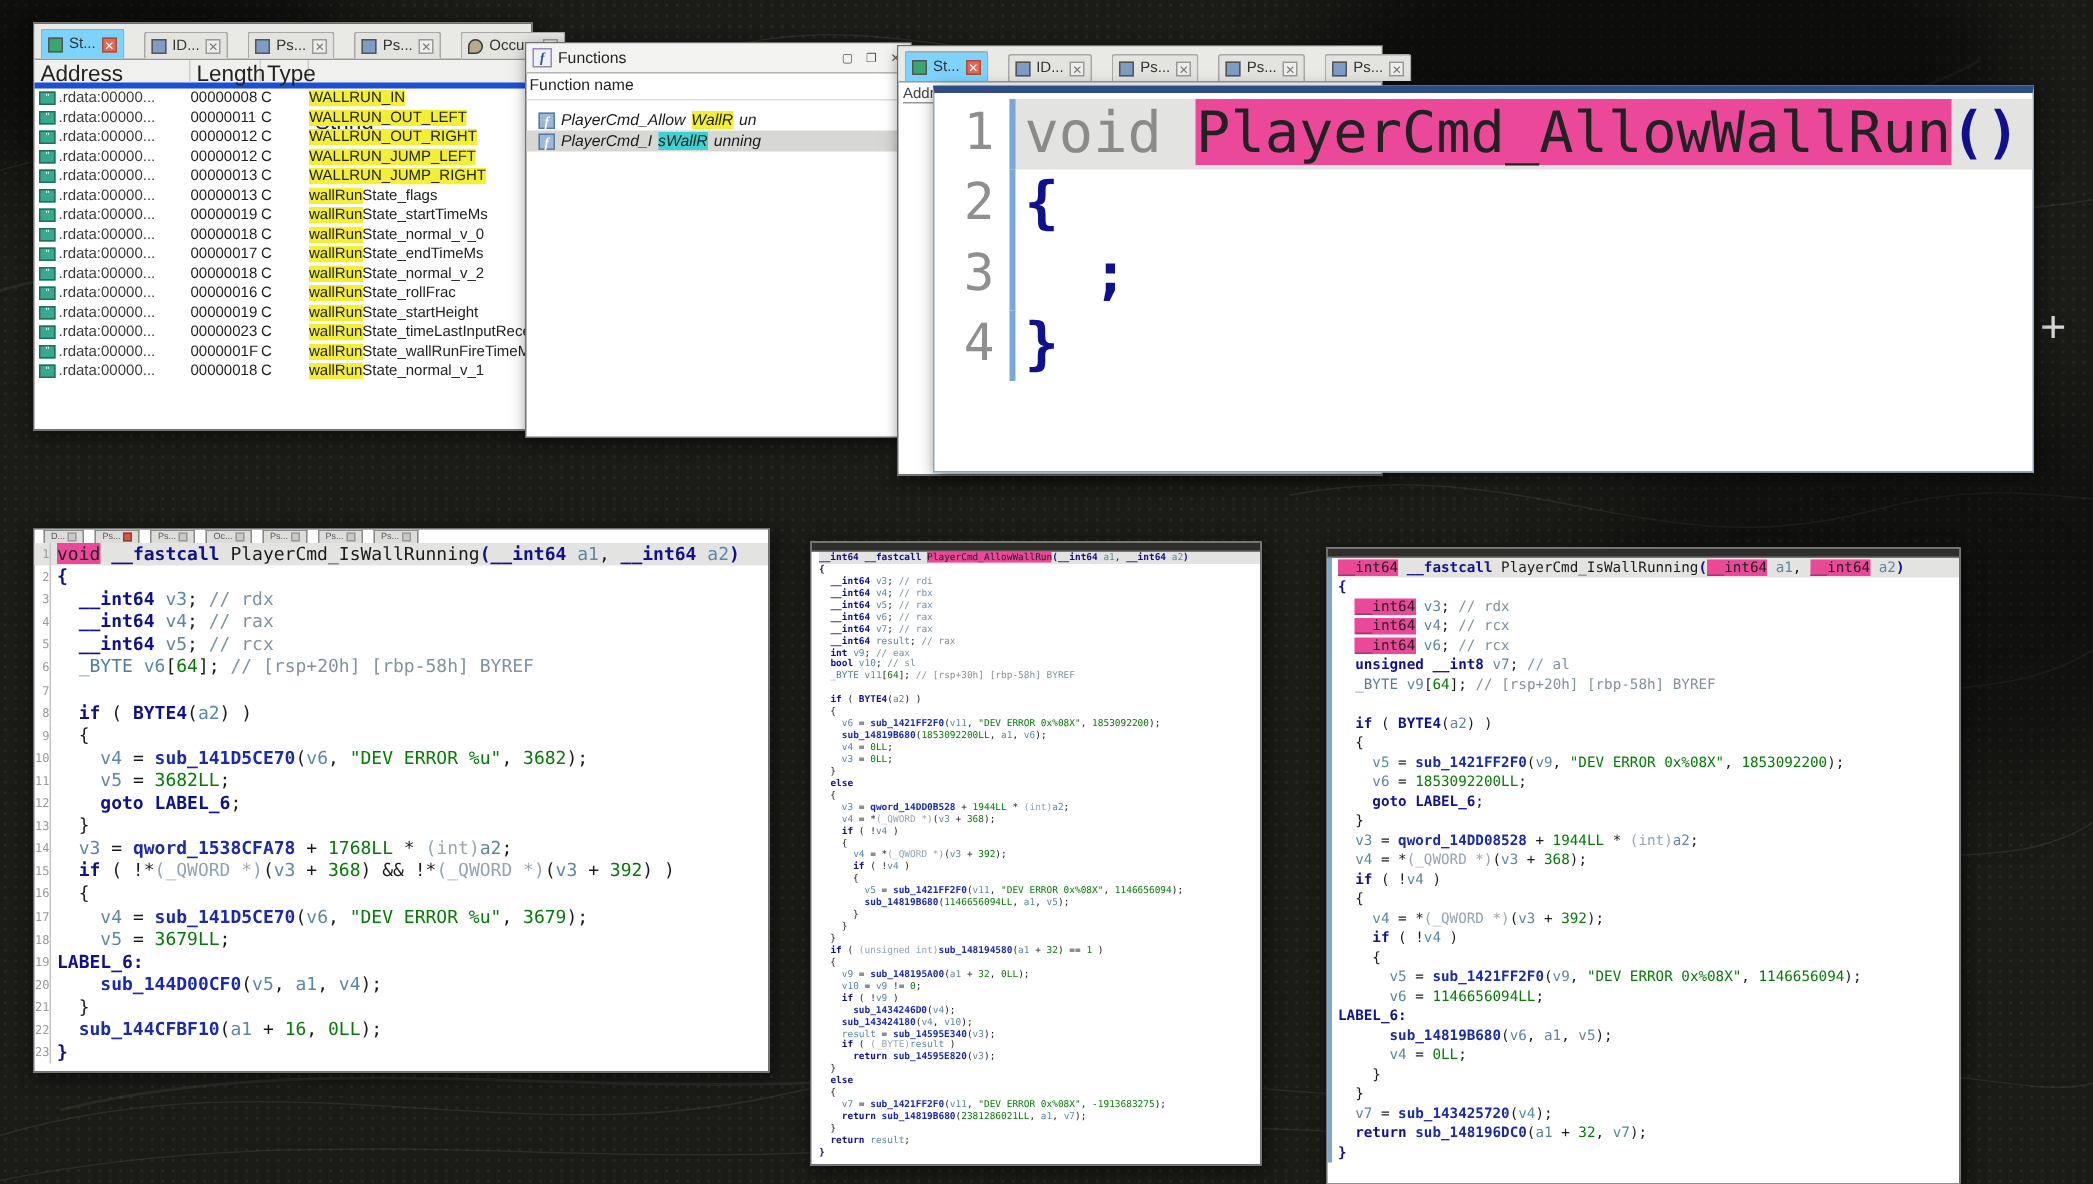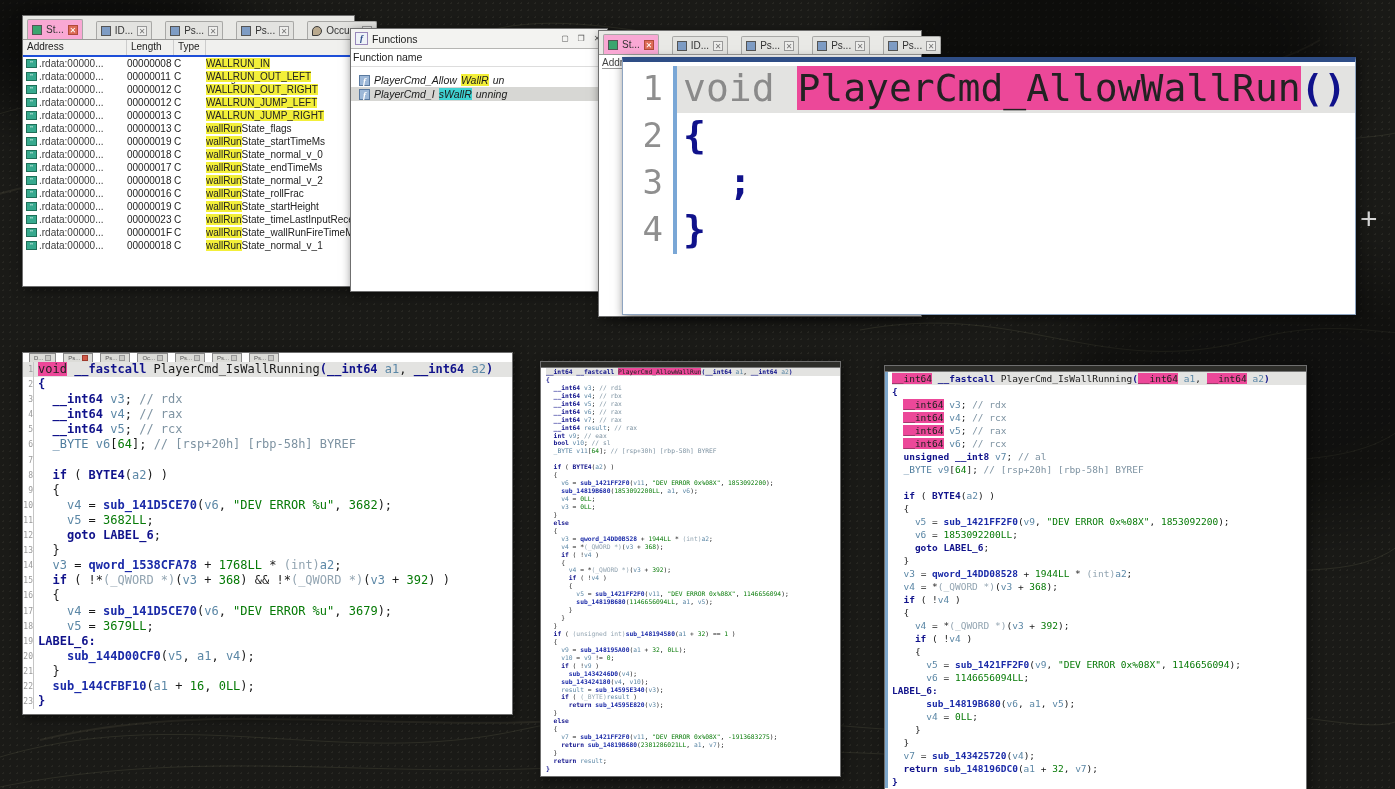--- a/index.html
+++ b/index.html
@@ -20,32 +20,32 @@
   .plus-cursor{position:absolute;left:1360px;top:202px;color:#d6d6d6;font-size:30px;font-weight:300;}
 
   .win{position:absolute;background:#ffffff;border:1px solid #6f6f6f;
        box-shadow:2px 3px 10px rgba(0,0,0,0.55);}
 
   
   .tabbar{display:flex;align-items:flex-end;background:#e9e9e6;border-bottom:1px solid #9a9a98;
           height:21px;padding:2px 4px 0 4px;gap:13px;}
   .tab{display:flex;align-items:center;gap:4px;background:#e3e3e0;border:1px solid #a8a8a6;border-bottom:none;
        height:17px;padding:0 4px;font-size:10px;color:#333;border-radius:2px 2px 0 0;}
-  .tab.active{background:#f9a8d4;height:19px;}
+  .tab.active{background:#7dd3fc;height:19px;}
   .tab-icon{width:10px;height:10px;border:1px solid #555;box-sizing:border-box;}
   .tab-icon.strings{background:#3aa56f;}
   .tab-icon.view{background:#7e9cc4;}
   .tab-icon.eye{background:#b9a98e;border-radius:50% 50% 50% 0;border-color:#3a3a3a;background:radial-gradient(circle at 50% 50%, #222 30%, #c9b globalThis 31%),#cbb08c;}
   .tab-close{width:10px;height:10px;font-size:8px;line-height:9px;text-align:center;border:1px solid #999;
              color:#777;background:#eeeeec;box-sizing:border-box;}
   .tab-close.red{background:#dd6a55;border-color:#b04a3a;color:#fff;}
 
   
   #w-strings{left:22px;top:15px;width:331px;height:270px;}
-  .cols{display:flex;background:#f0f0ee;border-bottom:2px solid #1d4ed8;height:15px;font-size:10px;color:#222;}
+  .cols{display:flex;background:#f0f0ee;border-bottom:4px solid #1d4ed8;height:15px;font-size:15px;color:#222;}
   .col{border-right:1px solid #ccc;padding:1px 0 0 4px;box-sizing:border-box;}
   .c-addr{width:104px;}.c-len{width:47px;}.c-type{width:32px;}.c-str{flex:1;border-right:none;margin-top:32px;}
   .srow{display:flex;height:13px;font-size:10px;color:#222;align-items:center;}
   .srow .ico{width:11px;height:9px;margin:0 2px 0 3px;background:#37a98e;border:1px solid #1e6f58;
              color:#fff;font-size:7px;line-height:8px;text-align:center;box-sizing:border-box;}
   .srow .a{width:88px;overflow:hidden;white-space:nowrap;color:#3a3a3a;}
   .srow .l{width:47px;}
   .srow .t{width:32px;}
   .srow .s{flex:1;white-space:nowrap;overflow:hidden;}
   .hlY{background:#f3ef39;}
@@ -464,21 +464,20 @@
     </div>
 </div>
 
 <div class="win codewin" id="w-pright">
   <div class="sliver"></div>
   <div class="code-area" id="pright-code">
       <div class="code-line current"><span class="lbody"><span class="sg-hy">__int64</span><span class="sg-t"> </span><span class="sg-k">__fastcall</span><span class="sg-t"> PlayerCmd_IsWallRunning</span><span class="sg-k">(</span><span class="sg-hy">__int64</span><span class="sg-t"> </span><span class="sg-v">a1</span><span class="sg-t">, </span><span class="sg-hy">__int64</span><span class="sg-t"> </span><span class="sg-v">a2</span><span class="sg-k">)</span></span></div>
       <div class="code-line"><span class="lbody"><span class="sg-k">{</span></span></div>
       <div class="code-line"><span class="lbody"><span class="sg-t">  </span><span class="sg-hy">__int64</span><span class="sg-t"> </span><span class="sg-v">v3</span><span class="sg-t">; </span><span class="sg-c">// rdx</span></span></div>
       <div class="code-line"><span class="lbody"><span class="sg-t">  </span><span class="sg-hy">__int64</span><span class="sg-t"> </span><span class="sg-v">v4</span><span class="sg-t">; </span><span class="sg-c">// rcx</span></span></div>
-      <div class="code-line"><span class="lbody"><span class="sg-t">  </span><span class="sg-hy">__int64</span><span class="sg-t"> </span><span class="sg-v">v5</span><span class="sg-t">; </span><span class="sg-c">// rax</span></span></div>
       <div class="code-line"><span class="lbody"><span class="sg-t">  </span><span class="sg-hy">__int64</span><span class="sg-t"> </span><span class="sg-v">v6</span><span class="sg-t">; </span><span class="sg-c">// rcx</span></span></div>
       <div class="code-line"><span class="lbody"><span class="sg-t">  </span><span class="sg-k">unsigned</span><span class="sg-t"> </span><span class="sg-k">__int8</span><span class="sg-t"> </span><span class="sg-v">v7</span><span class="sg-t">; </span><span class="sg-c">// al</span></span></div>
       <div class="code-line"><span class="lbody"><span class="sg-t">  </span><span class="sg-y">_BYTE</span><span class="sg-t"> </span><span class="sg-v">v9</span><span class="sg-t">[</span><span class="sg-n">64</span><span class="sg-t">]; </span><span class="sg-c">// [rsp+20h] [rbp-58h] BYREF</span></span></div>
       <div class="code-line"><span class="lbody"></span></div>
       <div class="code-line"><span class="lbody"><span class="sg-t">  </span><span class="sg-k">if</span><span class="sg-t"> ( </span><span class="sg-k">BYTE4</span><span class="sg-t">(</span><span class="sg-v">a2</span><span class="sg-t">) )</span></span></div>
       <div class="code-line"><span class="lbody"><span class="sg-t">  {</span></span></div>
       <div class="code-line"><span class="lbody"><span class="sg-t">    </span><span class="sg-v">v5</span><span class="sg-t"> = </span><span class="sg-f">sub_1421FF2F0</span><span class="sg-t">(</span><span class="sg-v">v9</span><span class="sg-t">, </span><span class="sg-s">"DEV ERROR 0x%08X"</span><span class="sg-t">, </span><span class="sg-n">1853092200</span><span class="sg-t">);</span></span></div>
       <div class="code-line"><span class="lbody"><span class="sg-t">    </span><span class="sg-v">v6</span><span class="sg-t"> = </span><span class="sg-n">1853092200LL</span><span class="sg-t">;</span></span></div>
       <div class="code-line"><span class="lbody"><span class="sg-t">    </span><span class="sg-k">goto</span><span class="sg-t"> </span><span class="sg-k">LABEL_6</span><span class="sg-t">;</span></span></div>
       <div class="code-line"><span class="lbody"><span class="sg-t">  }</span></span></div>

